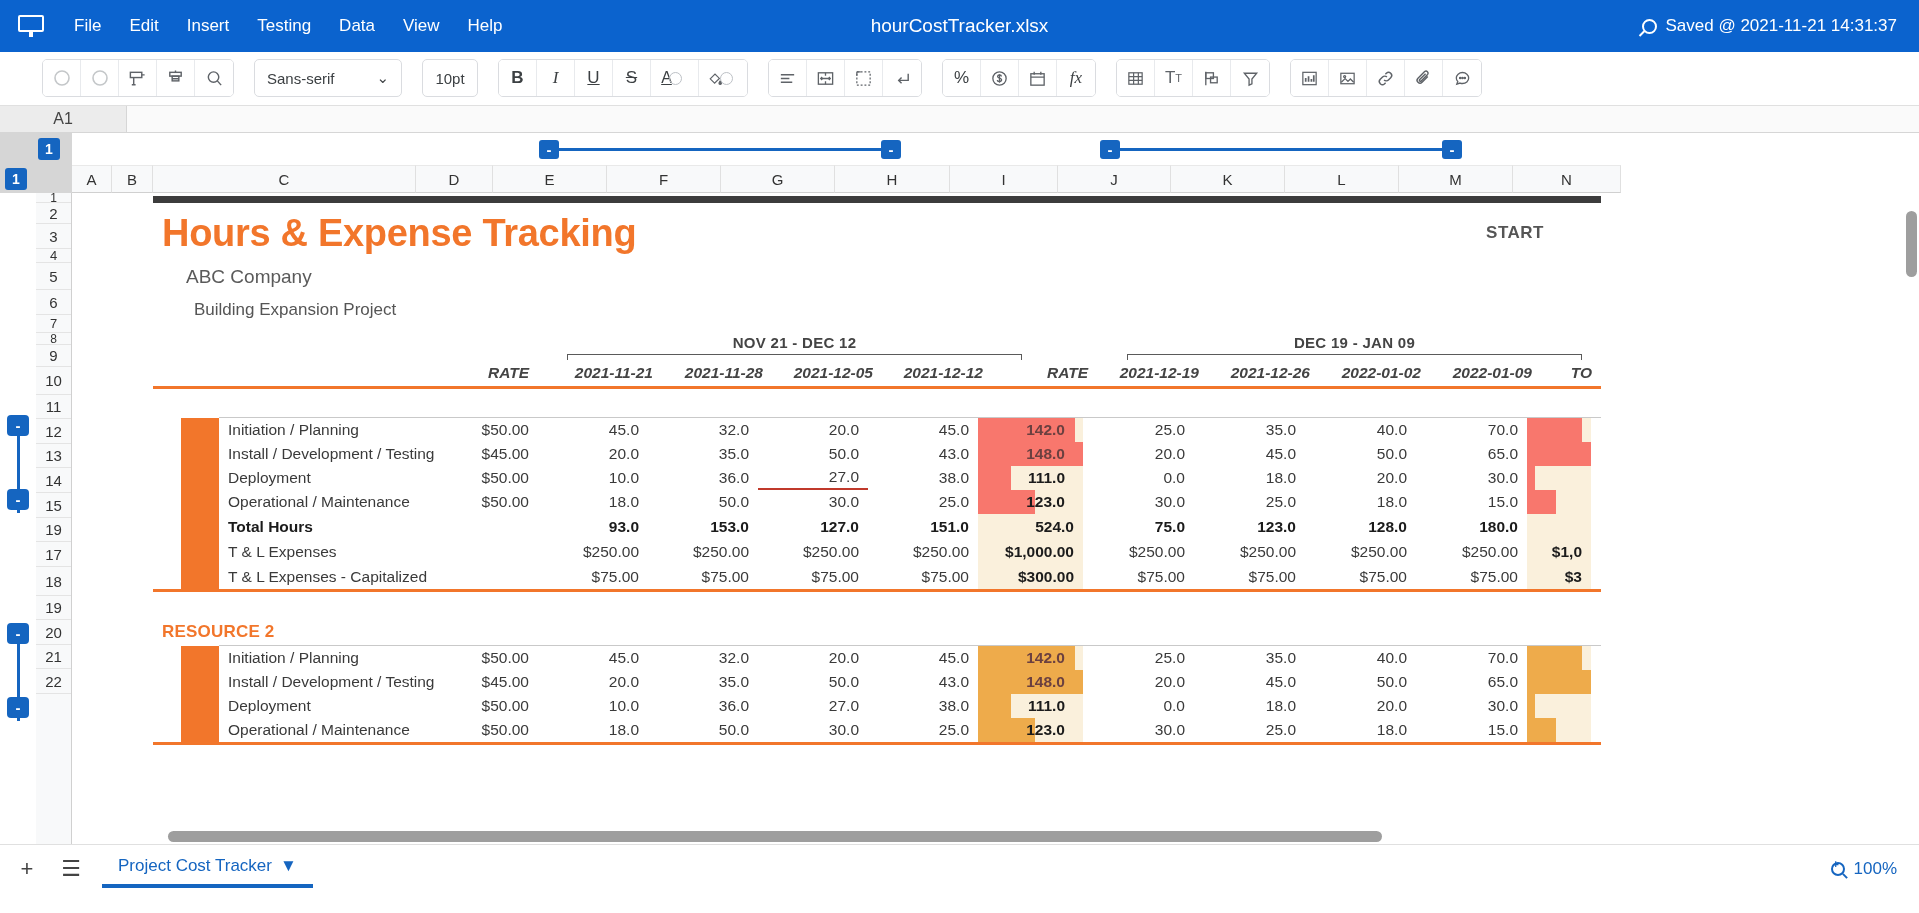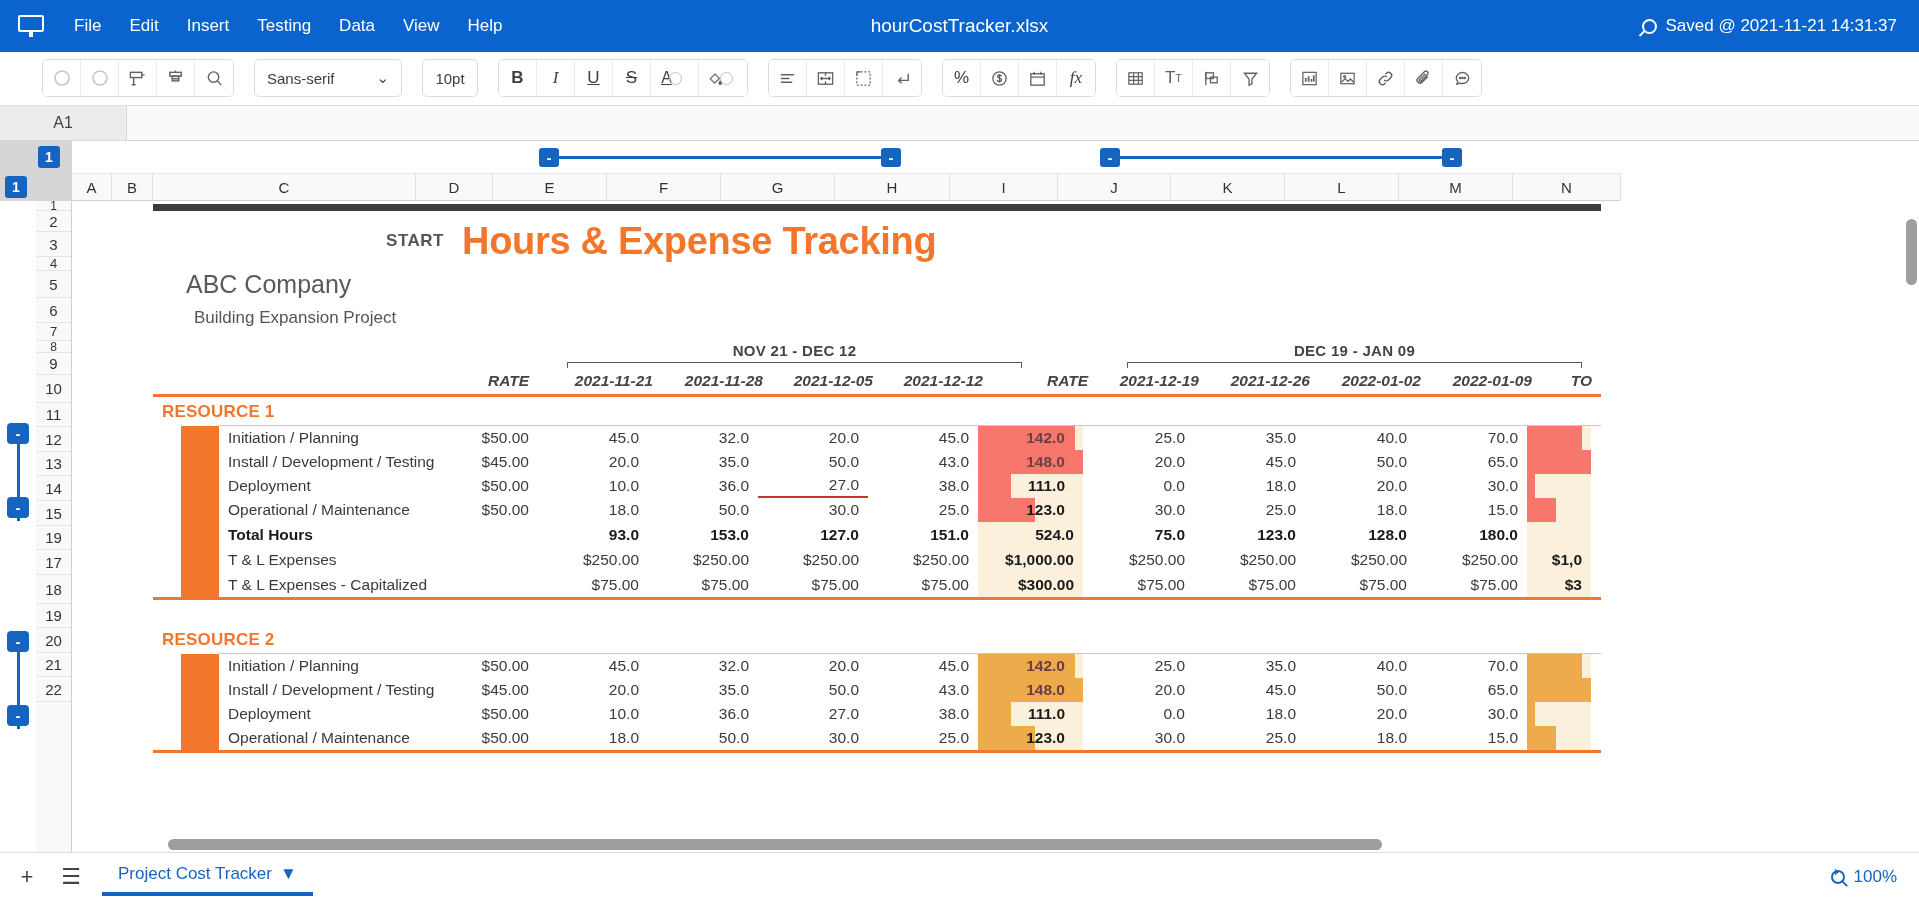--- a/index.html
+++ b/index.html
@@ -73,21 +73,21 @@
      font-size: 15px; color: #3c4043; }
   .size-group { width: 56px; justify-content: center; font-size: 15px; color: #3c4043;}
   .fmt-btn { font-size: 17px; color: #3c4043; }
   .circle-swatch {
     width: 13px; height: 13px; border: 1.5px solid #bdc1c6; border-radius: 50%;
     margin-left: -3px; margin-right: 6px;
   }
 
   
   .namebar {
-    height: 36px; display: flex; align-items: stretch;
+    height: 28px; display: flex; align-items: stretch;
     border-top: 1px solid #e0e0e0; border-bottom: 1px solid #d6d6d6;
     background: #fbfbfb;
   }
   .namebox {
     width: 127px; background: #ececec; display: flex; align-items: center;
     justify-content: center; font-size: 16px; color: #444;
     border-right: 1px solid #d6d6d6;
   }
   .formula-input { flex: 1; background: #fafafa; }
 
@@ -148,21 +148,21 @@
     font-size: 15.5px; color: #3a3a3a; white-space: nowrap; overflow: hidden;
     position: relative;
   }
   .cell.r { justify-content: flex-end; }
   .cell.c { justify-content: center; }
   .cell.b { font-weight: bold; color: #1b1b1b; }
 
   .title-cell {
     font-size: 38px; font-weight: bold; color: #f2762b; letter-spacing: -0.3px;
   }
-  .sub1 { font-size: 25px; color: #5a5a5a; }
+  .sub1 { font-size: 19px; color: #5a5a5a; }
   .sub2 { font-size: 17px; color: #555; }
   .startlbl { font-size: 17px; font-weight: bold; color: #555; letter-spacing: .5px;}
 
   .grouphdr { font-size: 17px; font-weight: bold; color: #f2762b; letter-spacing: .2px;}
   .periodhdr { font-size: 15px; font-weight: bold; color: #444; letter-spacing: .3px; }
   .datehdr { font-size: 15.5px; font-weight: bold; color: #444; }
 
   .dashbar { height: 7px; background: #3c3c3c; }
   .orangerule { height: 3px; background: #f2762b; }
   .thinrule { height: 1px; background: #c9c9c9; }
@@ -500,22 +500,22 @@
   </div>
 
   <div class="sheetarea">
     <div class="sheetcanvas" id="canvas">
         <div class="srow" style="height:10px;">
           <div style="width:81px;height:10px;"></div>
           <div class="dashbar" style="flex:1;margin-top:3px;"></div>
         </div>
         <div class="srow" style="height:60px;">
           <div class="cell " style="width:81px;"></div>
+          <div class="cell title-cell" style="width:1100px;">Hours &amp; Expense Tracking</div>
           <div class="cell r startlbl" style="width:300px;">START</div>
-          <div class="cell title-cell" style="width:1100px;">Hours &amp; Expense Tracking</div>
         </div>
         <div class="srow" style="height:27px;">
           <div class="cell " style="width:105px;"></div>
           <div class="cell sub1" style="width:700px;">ABC Company</div>
         </div>
         <div style="height:6px;"></div>
         <div class="srow" style="height:28px;">
           <div class="cell " style="width:113px;"></div>
           <div class="cell sub2" style="width:700px;">Building Expansion Project</div>
         </div>
@@ -544,21 +544,20 @@
           <div class="cell r datehdr" style="width:111px;">2021-12-19</div>
           <div class="cell r datehdr" style="width:111px;">2021-12-26</div>
           <div class="cell r datehdr" style="width:111px;">2022-01-02</div>
           <div class="cell r datehdr" style="width:111px;">2022-01-09</div>
           <div class="cell r datehdr" style="width:60px;">TO</div>
         </div>
         <div class="orangerule" style="margin-left:81px;"></div>
         <div style="height:2px;"></div>
         <div class="srow" style="height:26px;">
           <div style="width:81px;"></div>
-          <div class="cell grouphdr" style="width:400px;">RESOURCE 1</div>
         </div>
         <div class="thinrule" style="margin-left:147px;"></div>
         <div style="position:relative;">
           <div class="srow" style="height:24px;">
             <div style="width:109px;"></div>
             <div class="orangeblock" style="width:38px;"></div>
             <div class="cell" style="width:228px;">Initiation / Planning</div>
             <div class="cell r" style="width:91px;">$50.00</div>
             <div class="cell r" style="width:110px;">45.0</div>
             <div class="cell r" style="width:110px;">32.0</div>

